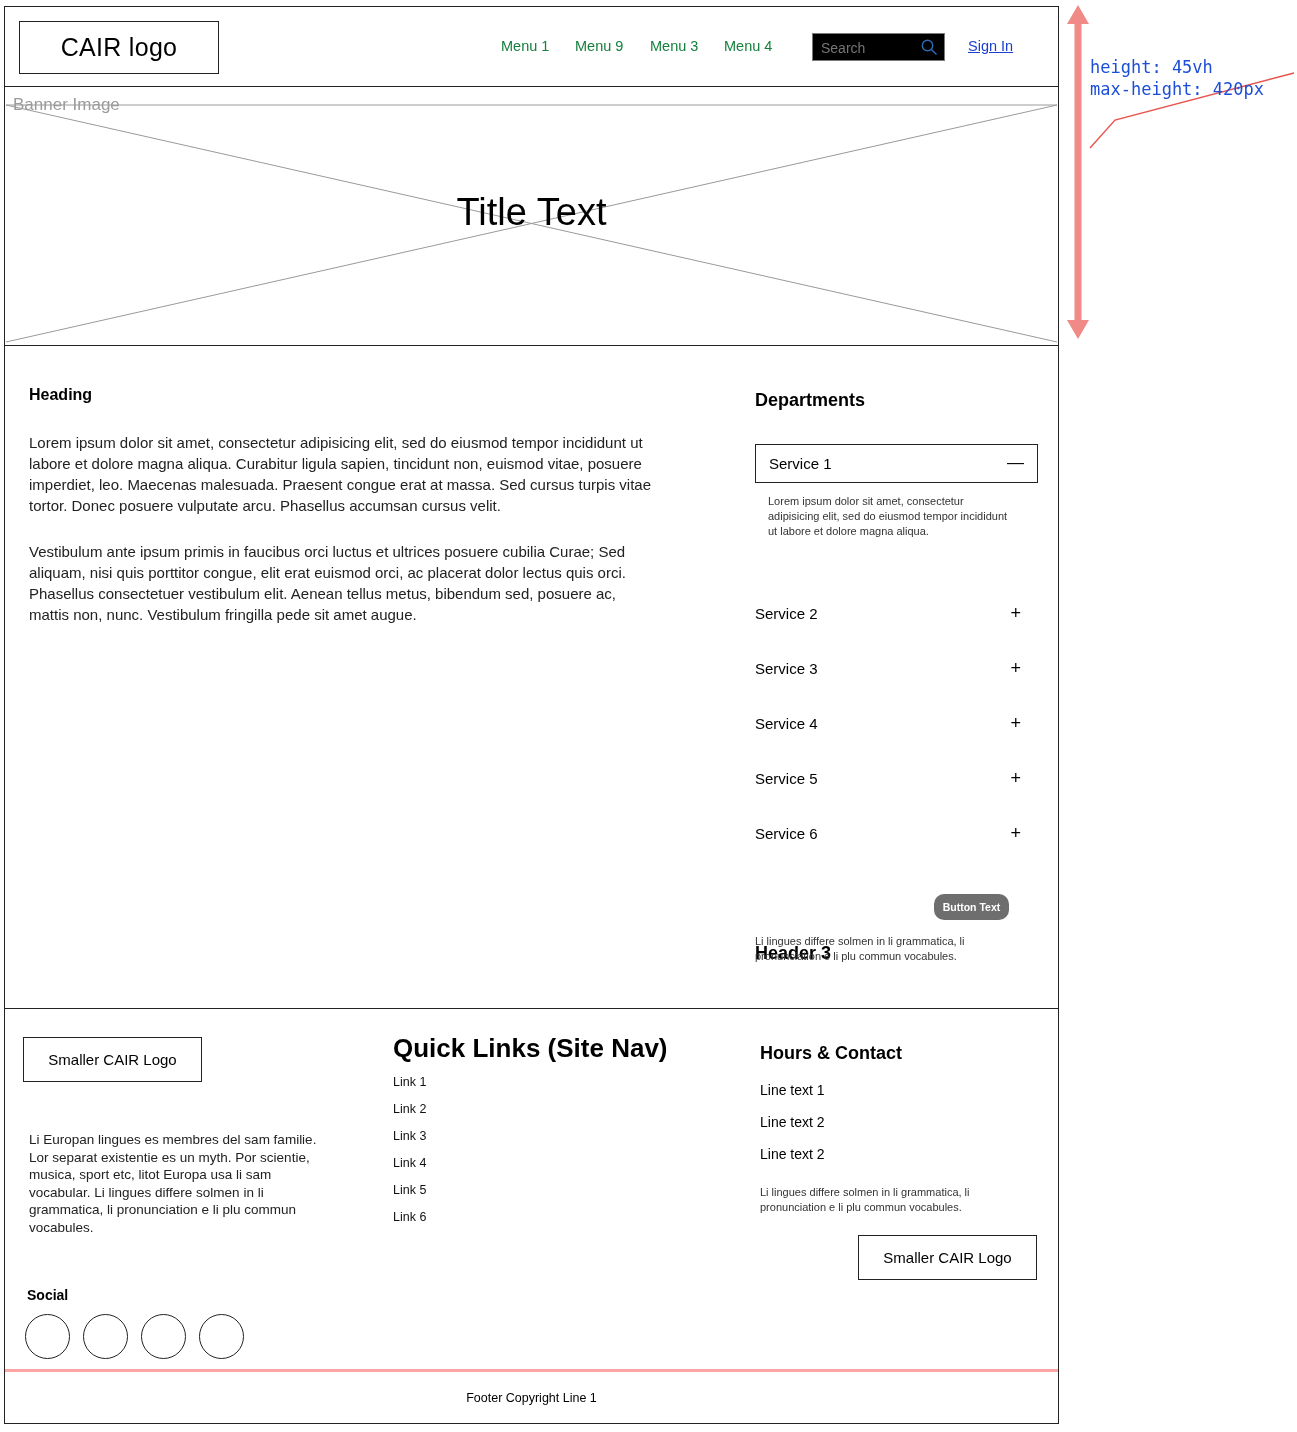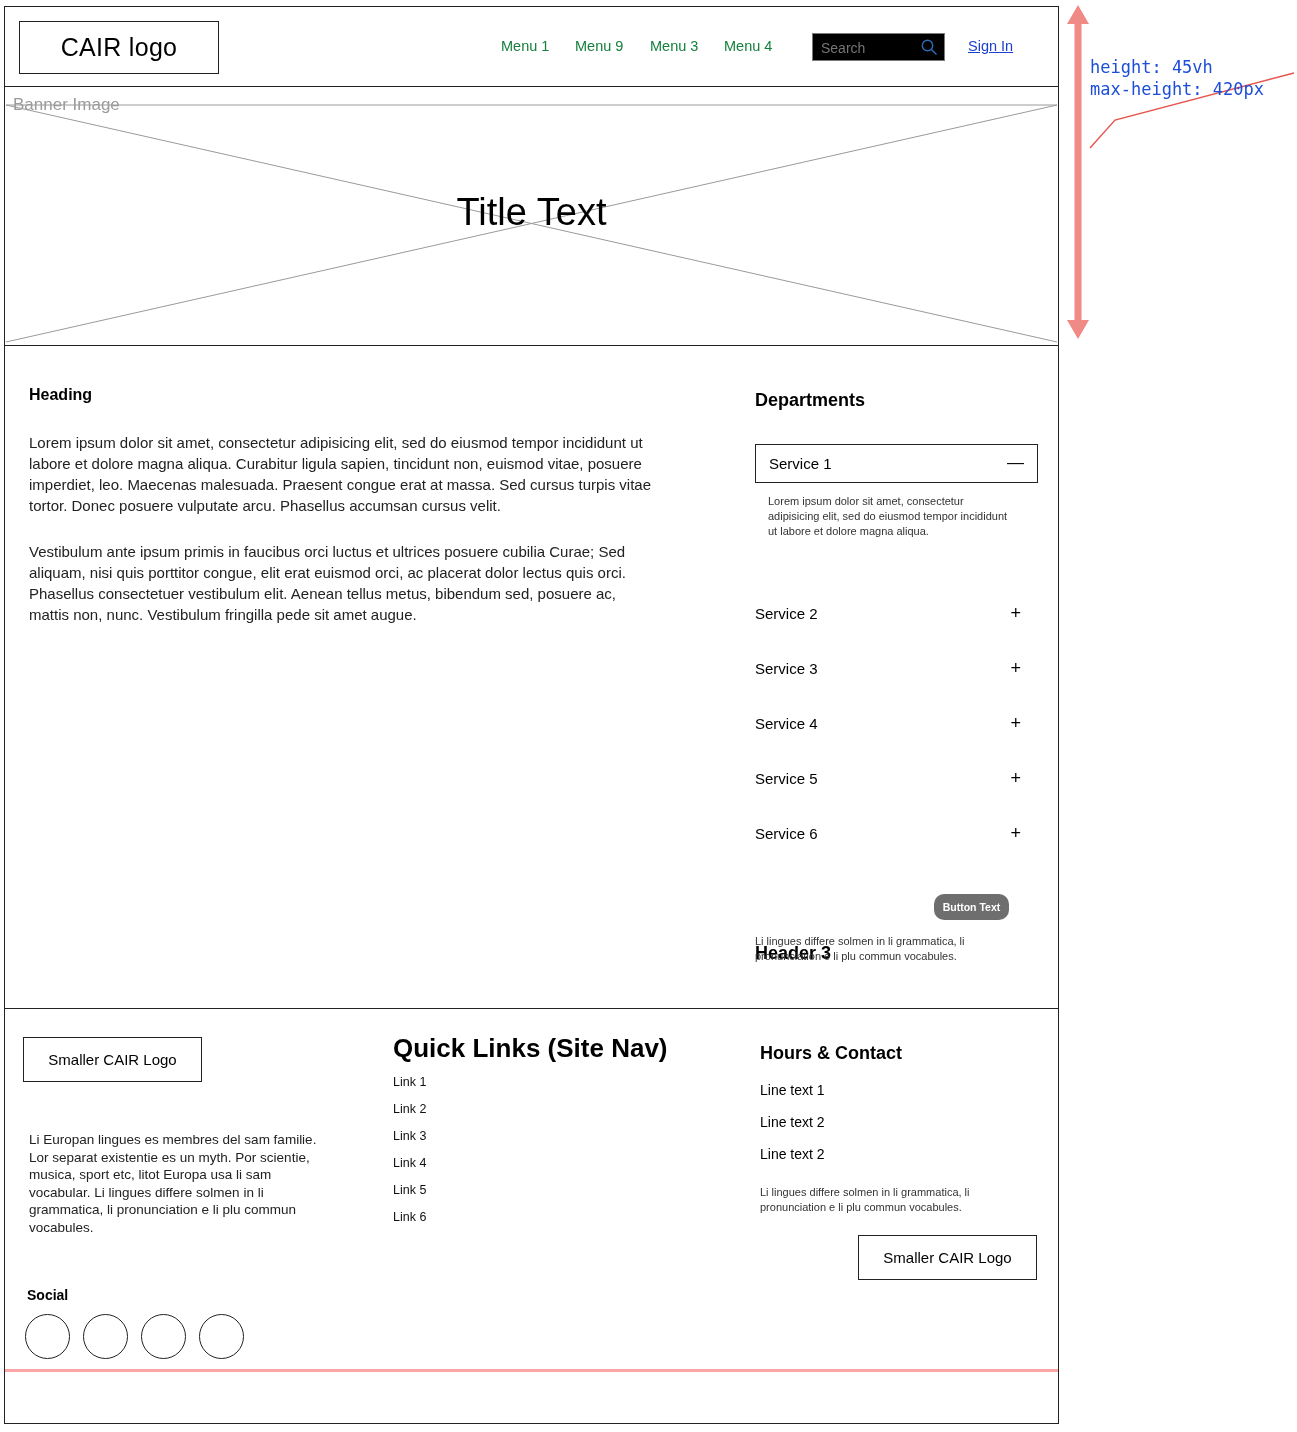--- a/index.html
+++ b/index.html
@@ -507,20 +507,23 @@
         <div class="hours-line">Line text 2</div>
         <div class="hours-line">Line text 2</div>
       </div>
       <div class="hours-sub">Li lingues differe solmen in li grammatica, li pronunciation e li plu commun vocabules.</div>
 
       <div class="small-logo small-logo-2">
         <span>Smaller CAIR Logo</span>
       </div>
     </div>
 
+    <div class="copyright">
+      <span>Footer Copyright Line 1</span>
+    </div>
 
   </div>
 
   <svg class="annot-arrow" viewBox="0 0 30 336">
     <line x1="15" y1="14" x2="15" y2="322" stroke="#f08a86" stroke-width="7"></line>
     <polygon points="15,1 4,20 26,20" fill="#f08a86"></polygon>
     <polygon points="15,335 4,316 26,316" fill="#f08a86"></polygon>
   </svg>
   <svg class="annot-line" viewBox="0 0 215 90">
     <polyline points="10,88 35,60 214,13" fill="none" stroke="#e8534d" stroke-width="1.4"></polyline>

